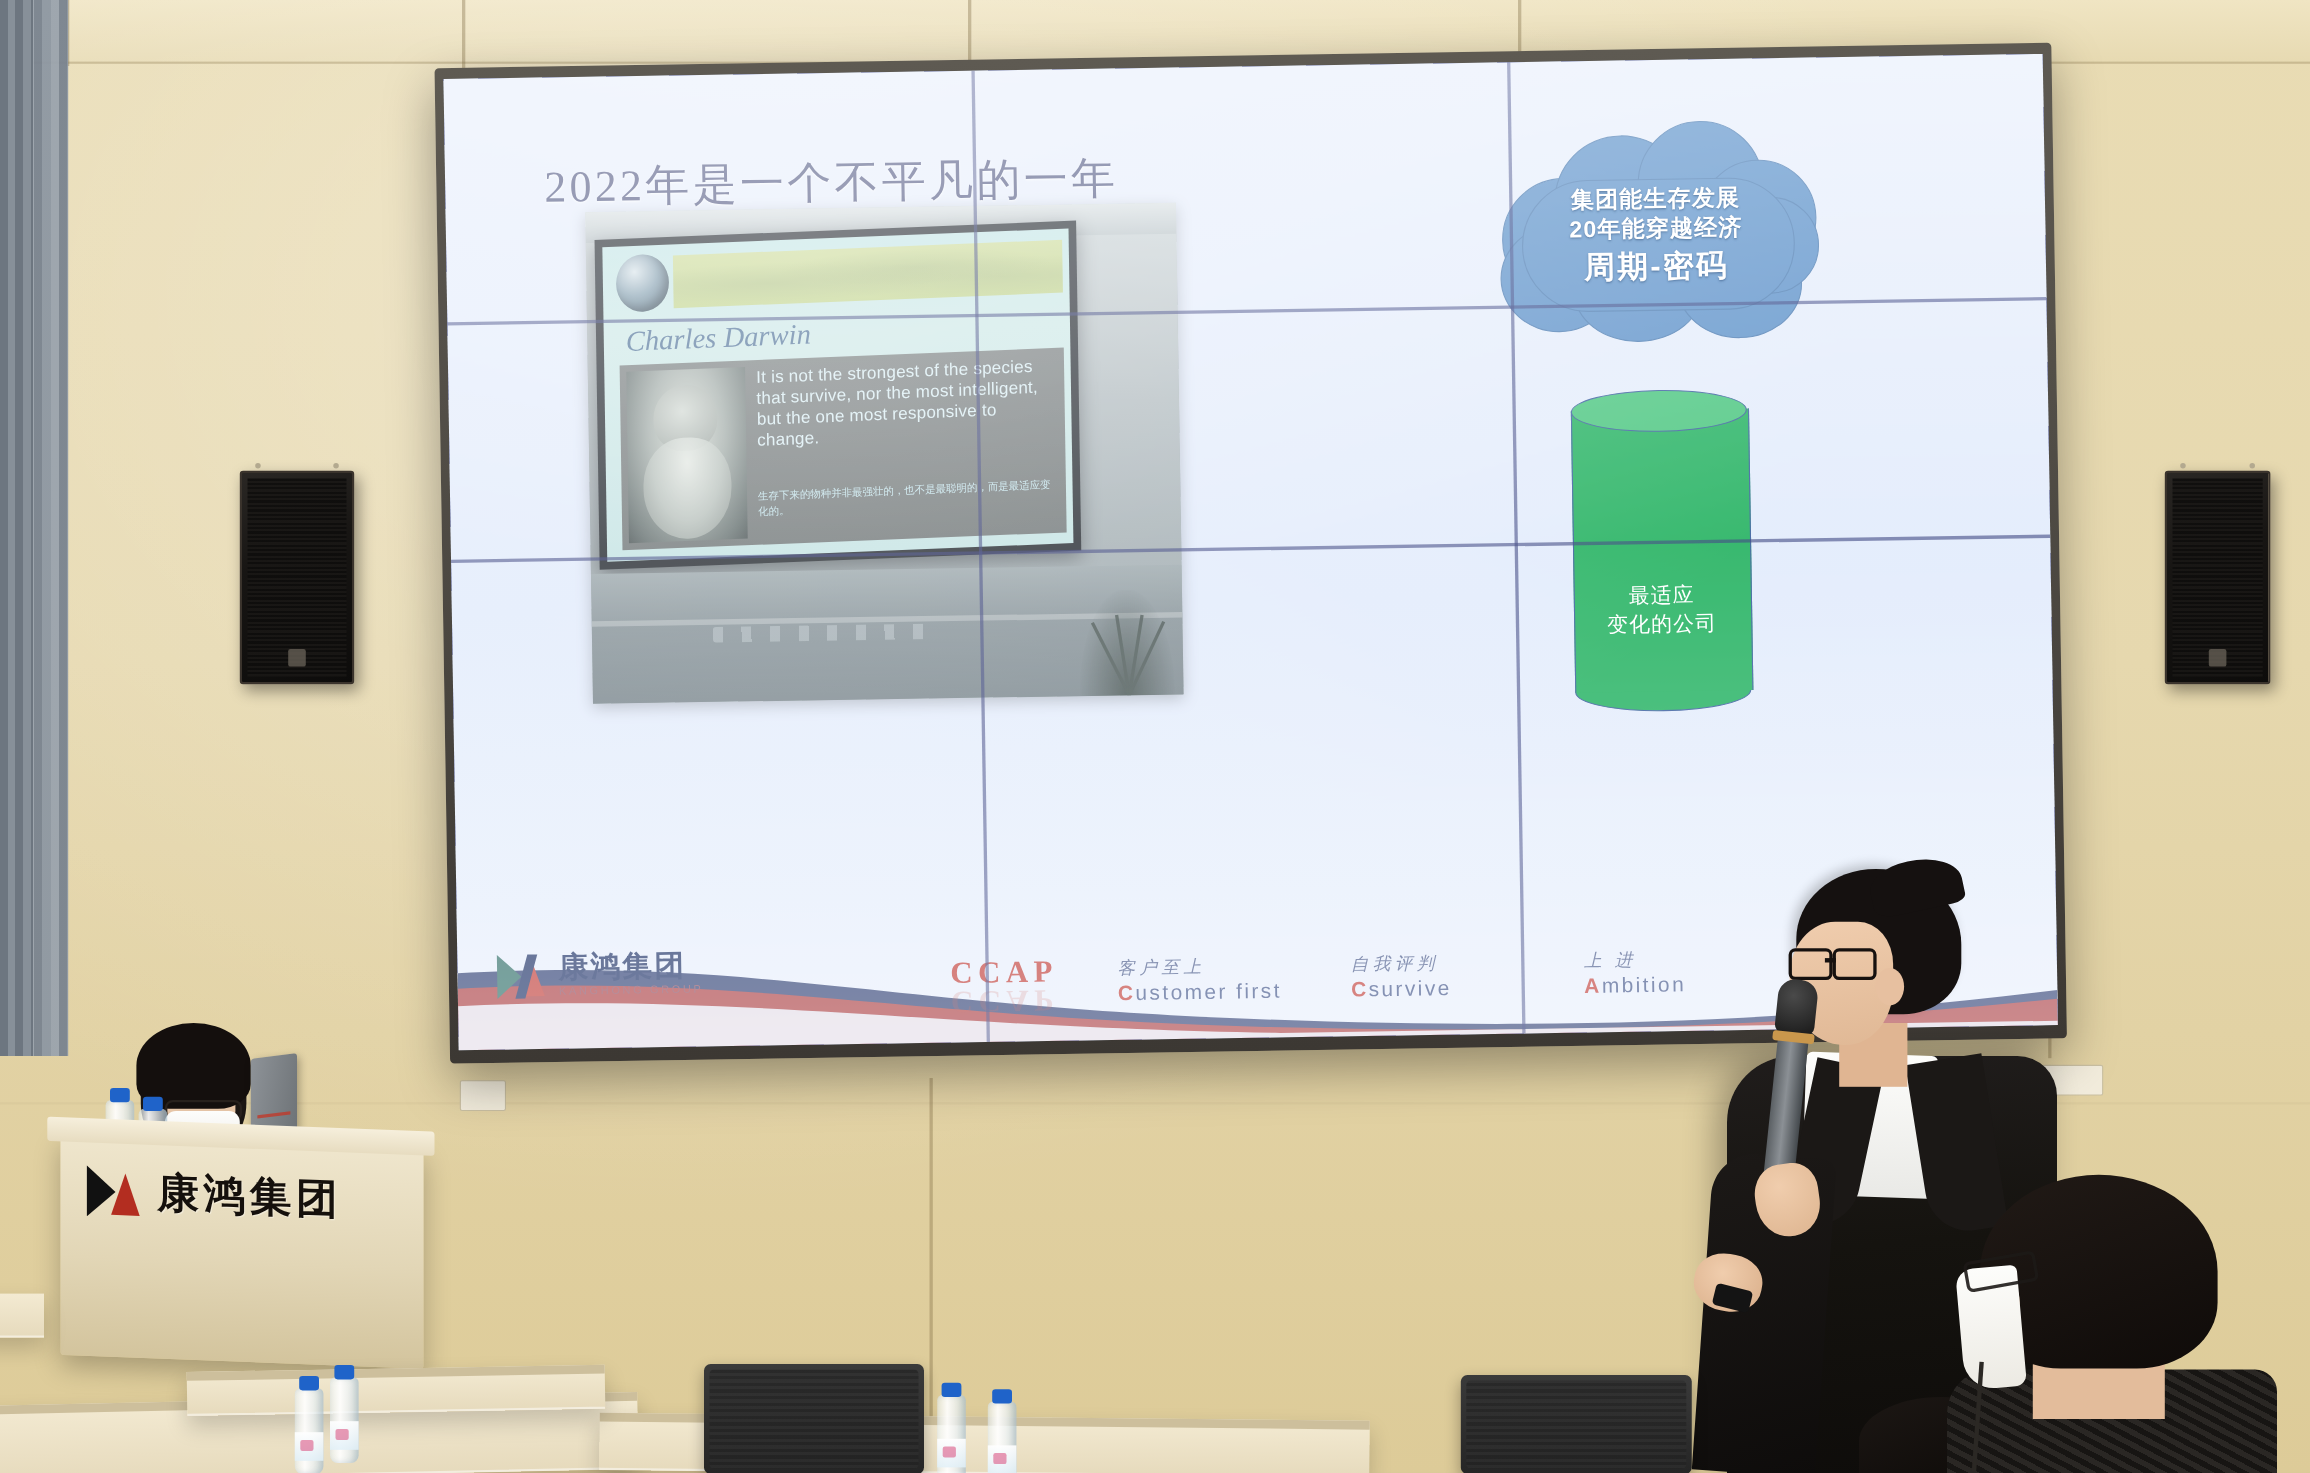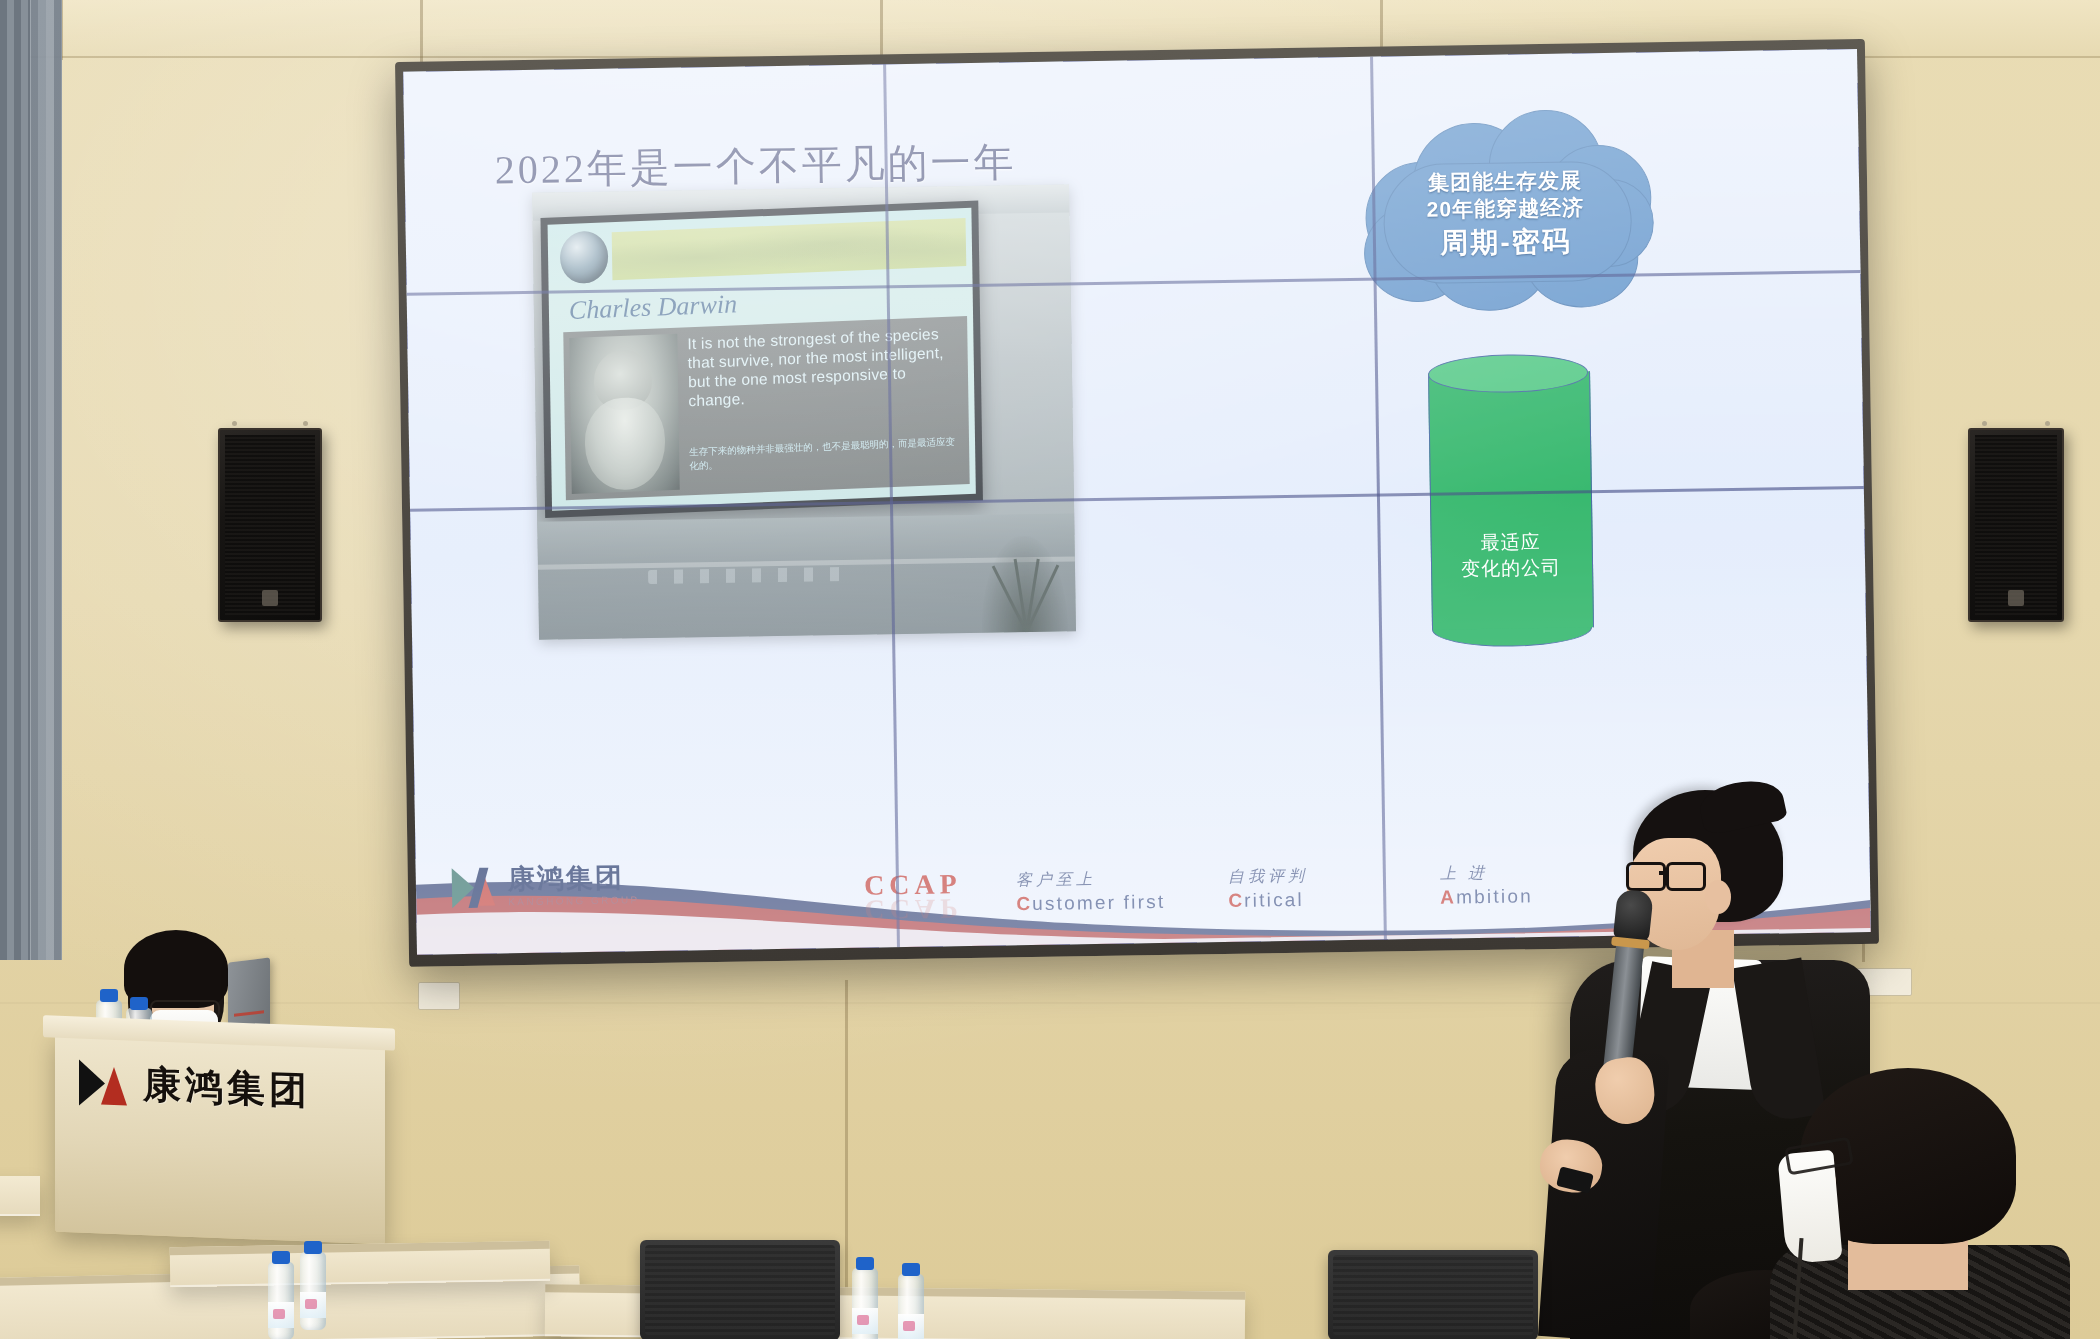--- a/index.html
+++ b/index.html
@@ -347,21 +347,21 @@
           </div>
         </div>
 
         <div class="values">
           <div class="value-item">
             <div class="value-cn">客户至上</div>
             <div class="value-en"><span class="cap">C</span><span>ustomer first</span></div>
           </div>
           <div class="value-item">
             <div class="value-cn">自我评判</div>
-            <div class="value-en"><span class="cap">C</span><span>ritical</span></div>
+            <div class="value-en"><span class="cap">C</span><span>survive</span></div>
           </div>
           <div class="value-item">
             <div class="value-cn">上 进</div>
             <div class="value-en"><span class="cap">A</span><span>mbition</span></div>
           </div>
         </div>
 
         <div class="footer-wave">
           <svg width="100%" height="110" viewBox="0 0 1440 110" preserveAspectRatio="none">
             <path d="M0,40 C260,30 380,74 700,92 C980,108 1200,104 1440,78 L1440,110 L0,110 Z" fill="#1f2d5e" opacity="0.92"></path>

